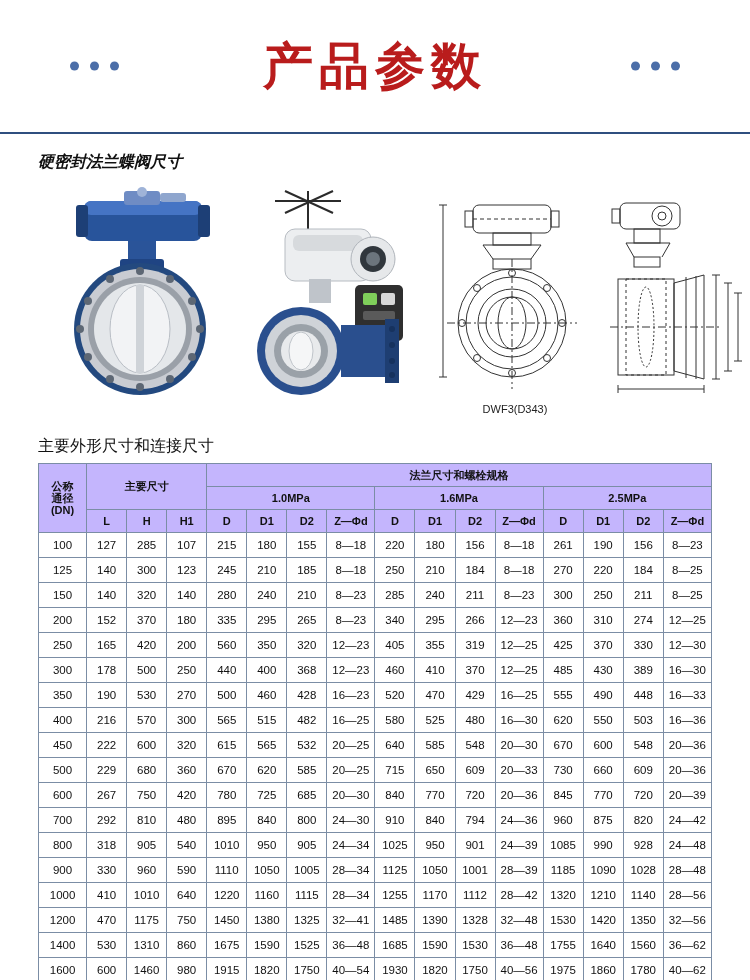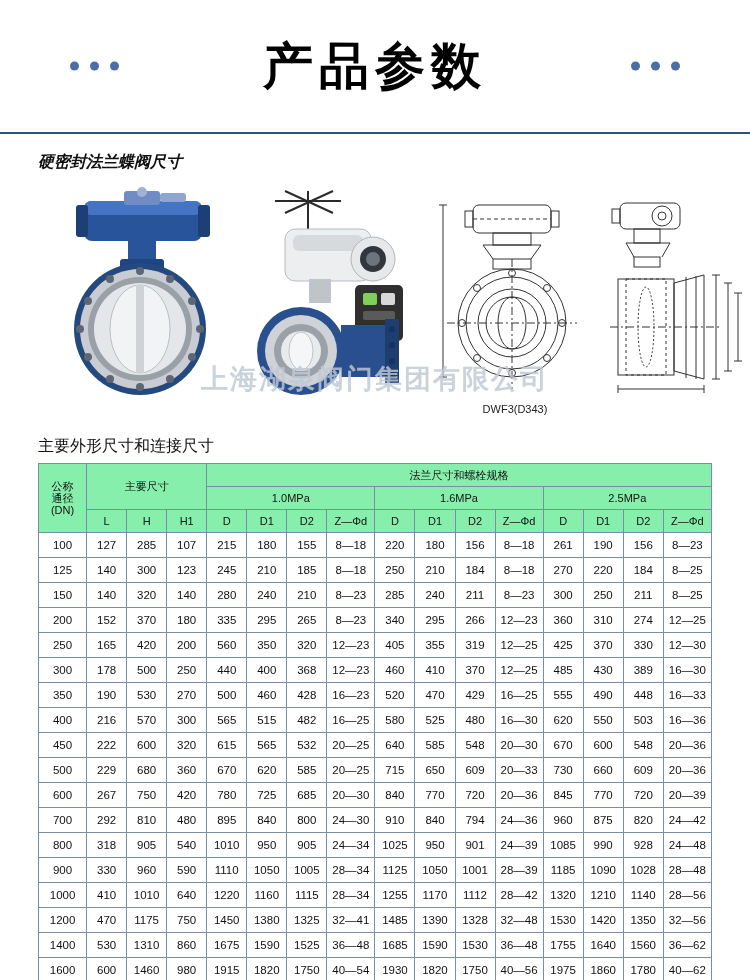--- a/index.html
+++ b/index.html
@@ -22,21 +22,21 @@
     height: 132px;
     border-bottom: 2px solid #2f4f7f;
     display: flex;
     align-items: center;
     justify-content: center;
   }
   .header-title {
     font-size: 50px;
     font-weight: bold;
     letter-spacing: 6px;
-    color: #000000;
+    color: #b91c1c;
     font-family: "DejaVu Sans", "Liberation Sans", sans-serif;
   }
   .dots {
     position: absolute;
     top: 50%;
     transform: translateY(-50%);
     display: flex;
     gap: 11px;
   }
   .dots.left { left: 70px; }
@@ -119,22 +119,22 @@
     table-layout: fixed;
   }
   table.spec th, table.spec td {
     border: 1px solid #7b8da5;
     text-align: center;
     padding: 0;
     height: 22px;
     line-height: 1.1;
   }
   table.spec thead th {
-    background: #86efac;
-    font-weight: normal;
+    background: #c4b5fd;
+    font-weight: bold;
     font-size: 11px;
   }
   table.spec tbody td {
     background: #ffffff;
     height: 24px;
     font-size: 11.5px;
   }
   .col-dn { width: 48px; }
   .col-main { width: 40px; }
   .col-d { width: 40px; }
@@ -319,21 +319,20 @@
         <line x1="134" y1="110" x2="142" y2="110"></line>
         <line x1="134" y1="178" x2="142" y2="178"></line>
 
         <line x1="18" y1="206" x2="104" y2="206"></line>
         <line x1="18" y1="202" x2="18" y2="210"></line>
         <line x1="104" y1="202" x2="104" y2="210"></line>
       </g>
     </svg>
   </div>
 
-  <div class="watermark">上海湖泉阀门集团有限公司</div>
   <div class="drawing-caption">DWF3(D343)</div>
 </div>
 
 <div class="section-title-2">主要外形尺寸和连接尺寸</div>
 
 <div class="table-wrap">
   <table class="spec">
     <colgroup>
       <col class="col-dn">
       <col class="col-main">

